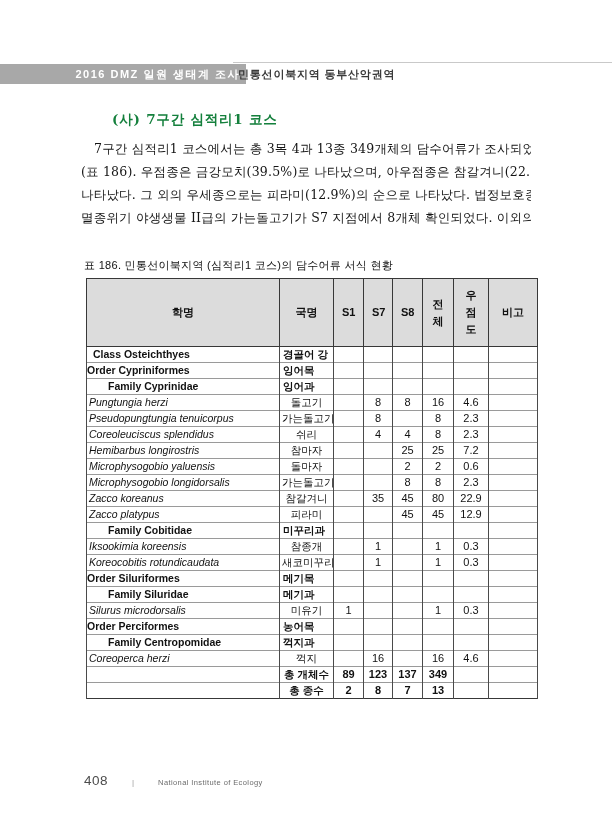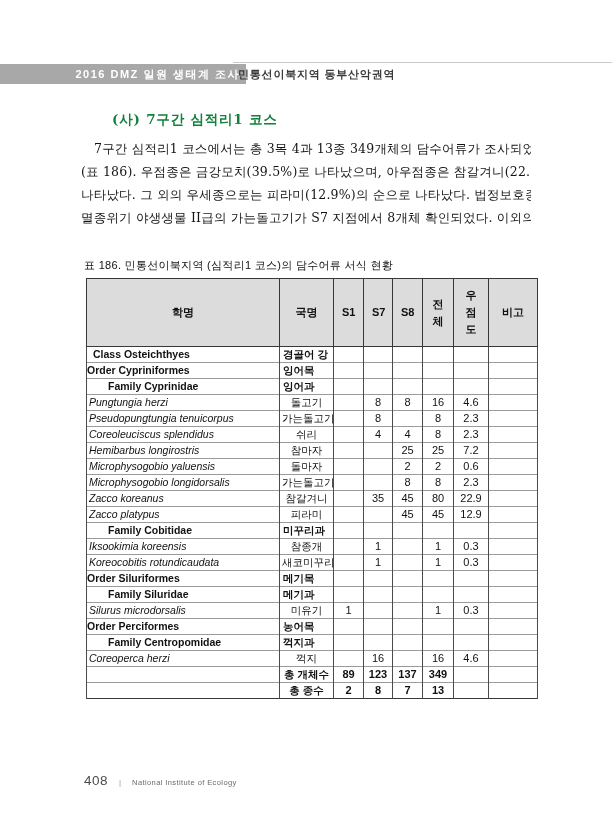--- a/index.html
+++ b/index.html
@@ -78,21 +78,21 @@
   .row-class  td.kor, .row-order td.kor, .row-family td.kor
               { text-align:left; padding-left:3px; font-weight:bold; }
   .row-species td.sci { font-style:italic; }
 
   .row-summary td { font-weight:bold; }
   .row-summary td.kor { text-align:center; }
 
   
   .footer {
     position:absolute; left:84px; top:773px;
-    display:flex; align-items:baseline; gap:11px;
+    display:flex; align-items:baseline; gap:24px;
   }
   .footer .pagenum  { font-size:13.5px; color:#4c4c4c; letter-spacing:0.5px; }
   .footer .sep      { font-size:8px;   color:#9a9a9a; }
   .footer .inst     { font-size:7.5px; color:#6b6b6b; letter-spacing:0.4px; }
 </style>
 </head>
 <body>
 
 <div class="hdr-rule"></div>
 <div class="hdr-badge">2016 DMZ 일원 생태계 조사</div>

